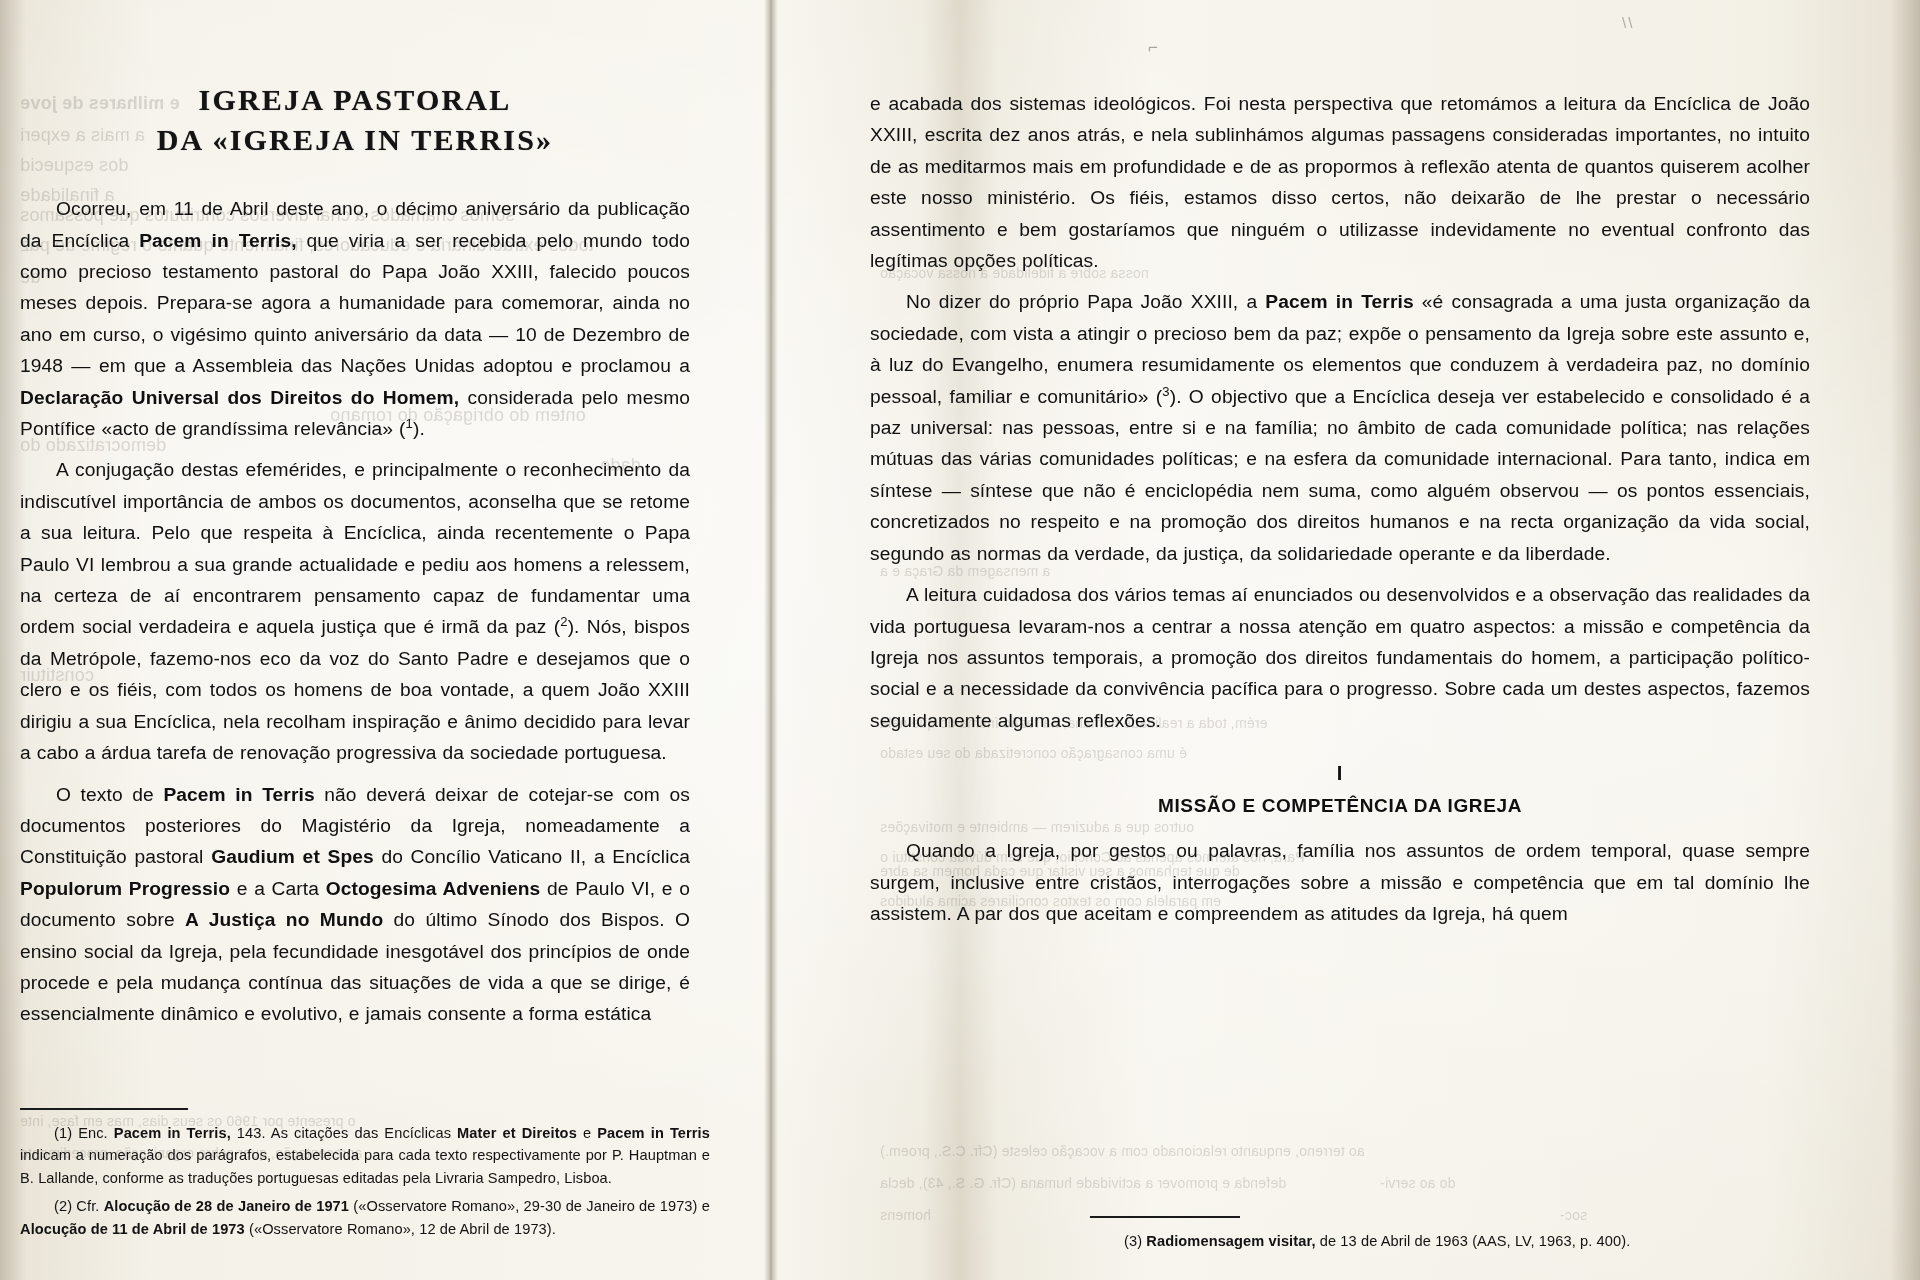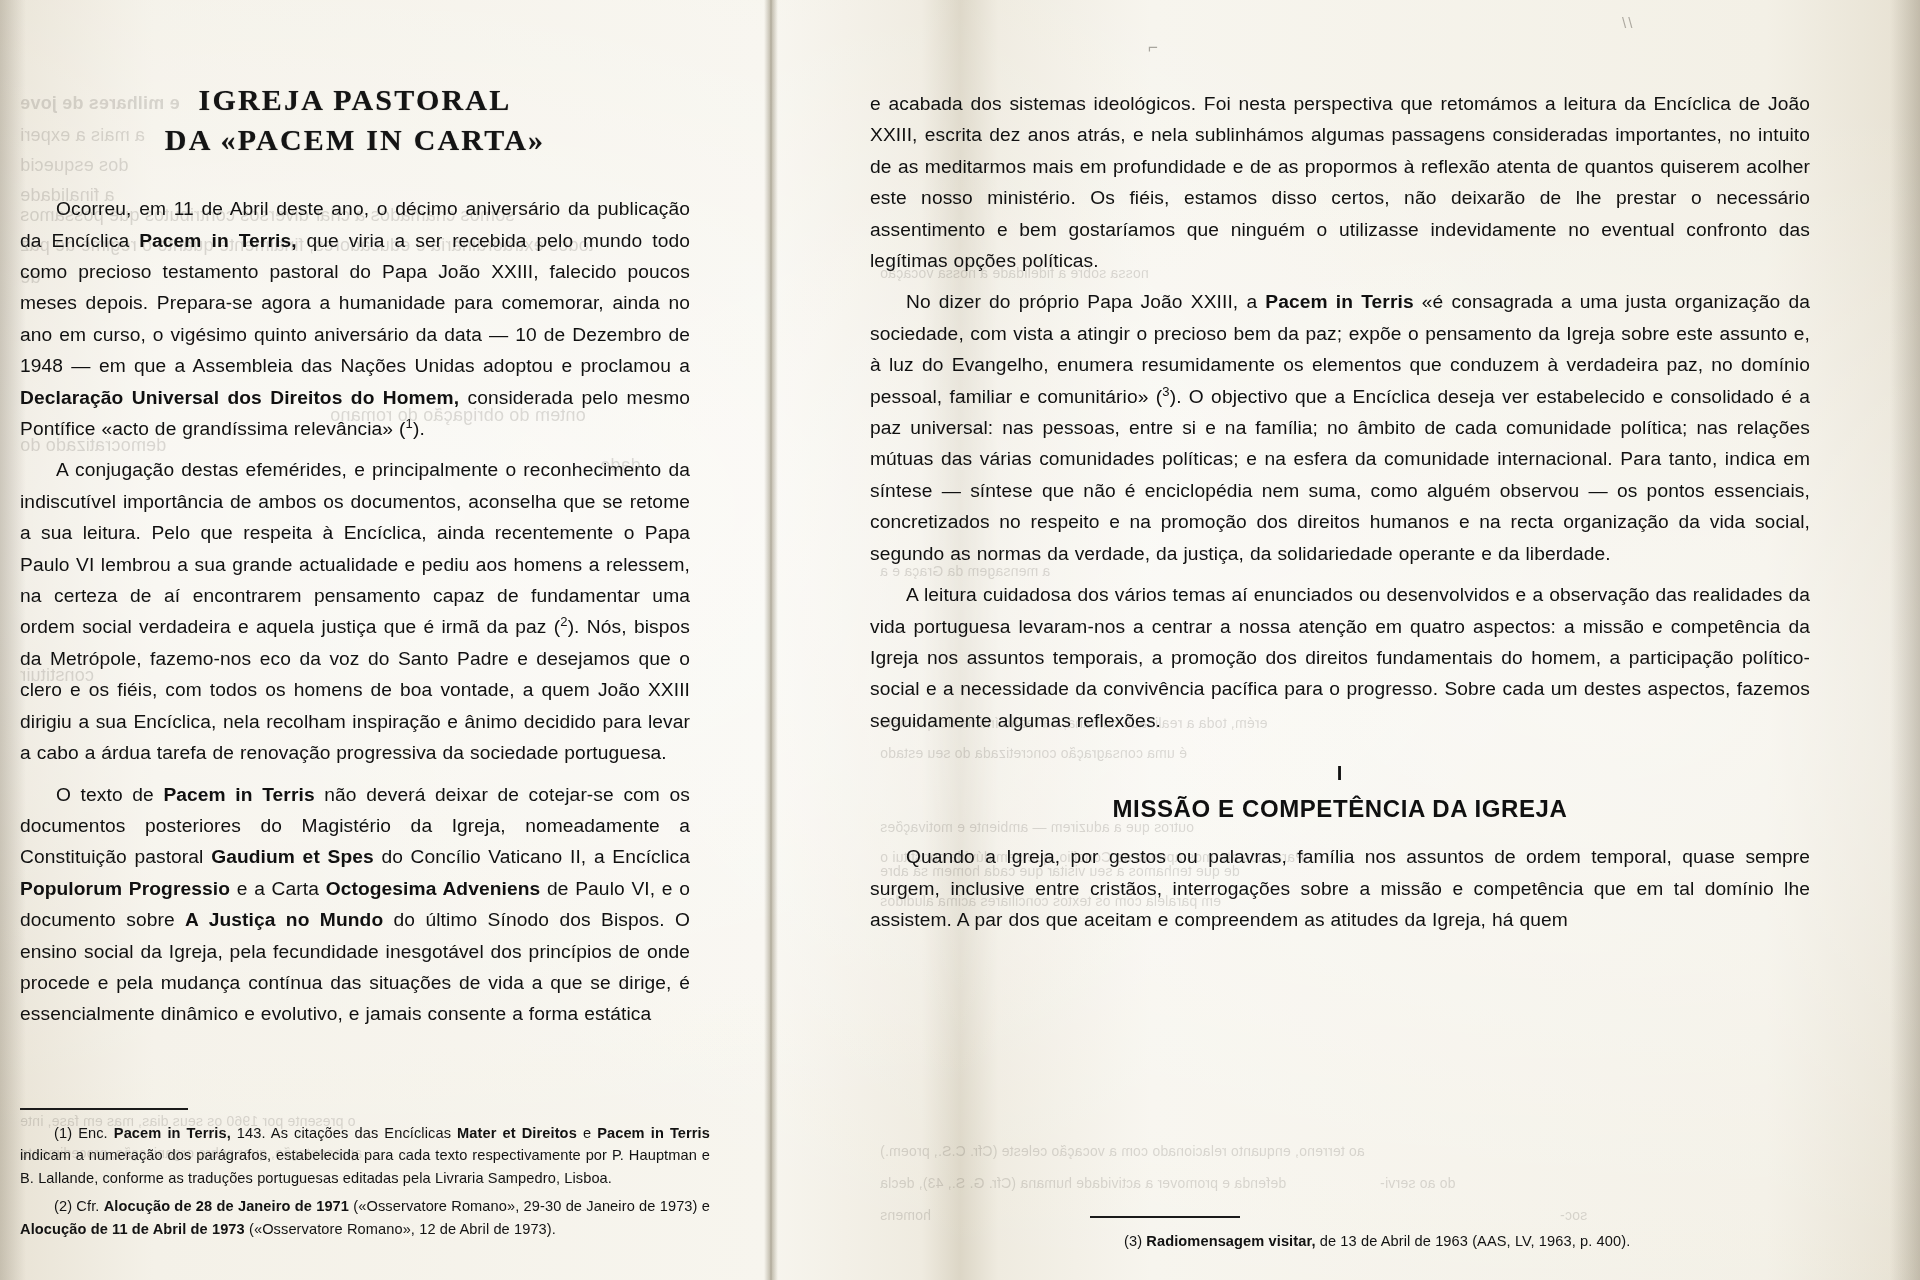--- a/index.html
+++ b/index.html
@@ -88,21 +88,21 @@
     text-align: center;
     font-weight: bold;
     font-size: 20px;
     color: #111;
     margin: 26px 0 10px 0;
     letter-spacing: 1px;
   }
   .section-head {
     text-align: center;
     font-weight: bold;
-    font-size: 24px;
+    font-size: 19px;
     letter-spacing: 0.6px;
     color: #101010;
     margin: 0 0 18px 0;
   }
 
   .footnote-rule {
     width: 168px;
     height: 2px;
     background: #1a1a1a;
     margin: 18px 0 12px 0;
@@ -204,21 +204,21 @@
   <div class="ghost small" style="left:20px; top:1110px;">o presente por 1960 os seus dias, mas em fase, inte</div>
   <div class="ghost small" style="left:20px; top:1142px;">, apresentação, quer sobre organização, procedimento</div>
 
   <div class="mark-top-right">\\</div>
   <div class="mark-tick">⌐</div>
 
   <div class="col col-left">
 
     <h1 class="title">
       <span class="l1">IGREJA PASTORAL</span>
-      <span class="l3">DA «PACEM IN CARTA»</span>
+      <span class="l3">DA «IGREJA IN TERRIS»</span>
     </h1>
 
     <p class="body">
       Ocorreu, em 11 de Abril deste ano, o décimo aniversário da publicação da Encíclica <span class="bold">Pacem in Terris,</span> que viria a ser recebida pelo mundo todo como precioso testamento pastoral do Papa João XXIII, falecido poucos meses depois. Prepara-se agora a humanidade para comemorar, ainda no ano em curso, o vigésimo quinto aniversário da data&nbsp;— 10 de Dezembro de 1948&nbsp;— em que a Assembleia das Nações Unidas adoptou e proclamou a <span class="bold">Declaração Universal dos Direitos do Homem,</span> considerada pelo mesmo Pontífice «acto de grandíssima relevância» (<sup>1</sup>).
     </p>
 
     <p class="body">
       A conjugação destas efemérides, e principalmente o reconhecimento da indiscutível importância de ambos os documentos, aconselha que se retome a sua leitura. Pelo que respeita à Encíclica, ainda recentemente o Papa Paulo VI lembrou a sua grande actualidade e pediu aos homens a relessem, na certeza de aí encontrarem pensamento capaz de fundamentar uma ordem social verdadeira e aquela justiça que é irmã da paz (<sup>2</sup>). Nós, bispos da Metrópole, fazemo-nos eco da voz do Santo Padre e desejamos que o clero e os fiéis, com todos os homens de boa vontade, a quem João XXIII dirigiu a sua Encíclica, nela recolham inspiração e ânimo decidido para levar a cabo a árdua tarefa de renovação progressiva da sociedade portuguesa.
     </p>
 

